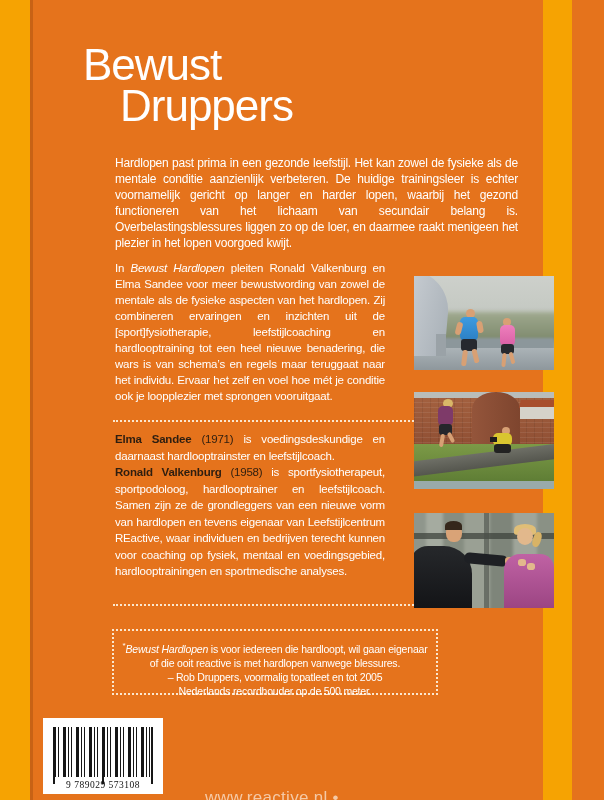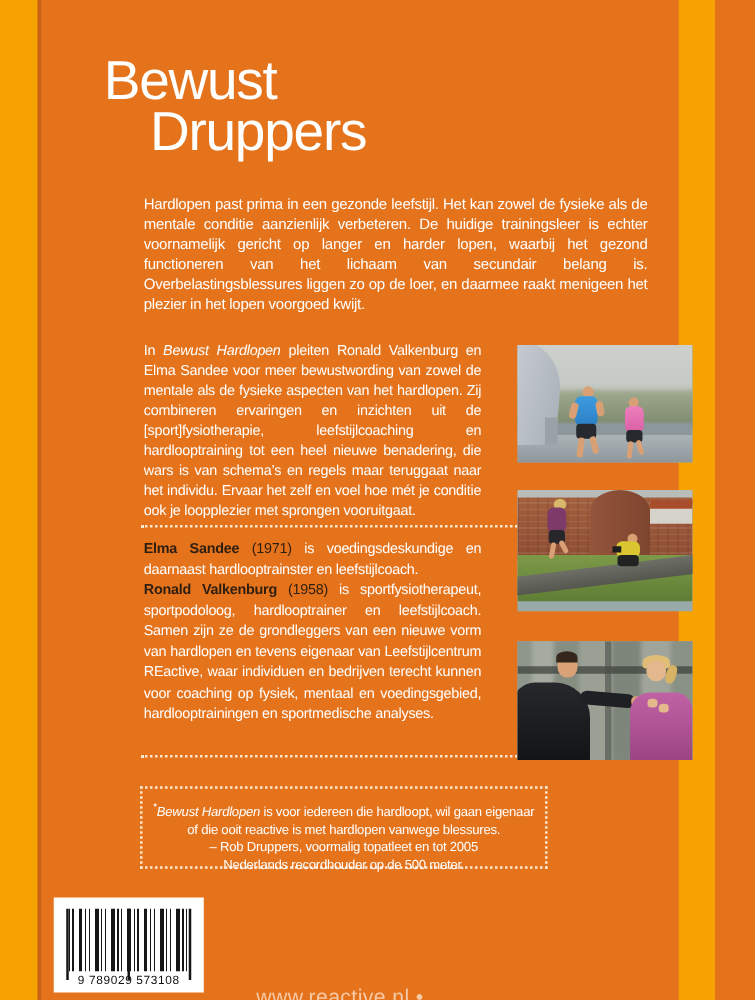--- a/index.html
+++ b/index.html
@@ -16,21 +16,21 @@
   .stripe-left-edge { position:absolute; left:30px; top:0; width:3px; height:100%; background:rgba(100,40,0,.22); }
   .stripe-right { position:absolute; left:543px; top:0; width:29px; height:100%; background:var(--stripe,#F6A302); }
   
   .title { position:absolute; left:83px; top:34px; font-weight:normal; letter-spacing:-1px;margin-top:10px; }
   .title-line { font-size:44px; line-height:41px; }
   .title-line.l2 { margin-left:37px; }
   .subtitle { position:absolute; left:117px; top:120px; font-size:14px; font-weight:bold; letter-spacing:.4px; }
   
   .para { position:absolute; text-align:justify; letter-spacing:-.2px; }
   .p-intro { left:115px; top:155px; width:403px; font-size:12px;  line-height:16px; }
-  .p-about { left:115px; top:273px; width:270px; font-size:11.5px; line-height:16px; }
+  .p-about { left:115px; top:260px; width:270px; font-size:11.5px; line-height:16px; }
   .p-bio   { left:115px; top:431px; width:270px; font-size:11.5px; line-height:16.5px; }
   .p-bio .dark { color:var(--text-dark,#2E1E10); }
   .p-bio .bold { font-weight:bold; }
   
   .sep { position:absolute; left:113px; width:325px; border-top:2px dotted var(--dot-line,#FBE7CE); }
   .sep-top { top:420px; } .sep-bottom { top:604px; }
   .quote-box {
     position:absolute; left:112px; top:629px; width:326px; height:66px;
     border:2px dotted var(--dot-line,#FBE7CE);
     text-align:center; padding-top:8px; font-size:10.5px; line-height:14px; letter-spacing:-.2px;
@@ -104,21 +104,21 @@
                   color:var(--footer-text,#F5C9A6); font-size:17px; letter-spacing:.3px; }
   .barcode-box { position:absolute; left:43px; top:718px; width:120px; height:76px; background:var(--barcode-bg,#fff); }
   .barcode-bars { position:absolute; left:12px; top:9px; width:96px; height:50px;
     background:repeating-linear-gradient(90deg,
       var(--barcode-bars,#111) 0 1px, transparent 1px 3px,
       var(--barcode-bars,#111) 3px 4px, transparent 4px 8px,
       var(--barcode-bars,#111) 8px 11px, transparent 11px 13px); }
   .guard { position:absolute; top:9px; width:2px; height:57px; background:var(--barcode-bars,#111); }
   .g1{left:10px;} .g2{left:59px;} .g3{left:108px;}
   .barcode-num { position:absolute; bottom:4px; width:100%; text-align:center;
-    font-family:Liberation Sans, sans-serif; font-size:9.5px; color:#111; letter-spacing:.5px; }
+    font-family:Liberation Serif, serif; font-size:9.5px; color:#111; letter-spacing:.5px; }
 </style>
 </head>
 <body>
 
 <div id="cover">
 
   <div class="stripe-left"></div>
   <div class="stripe-left-edge"></div>
   <div class="stripe-right"></div>
 

